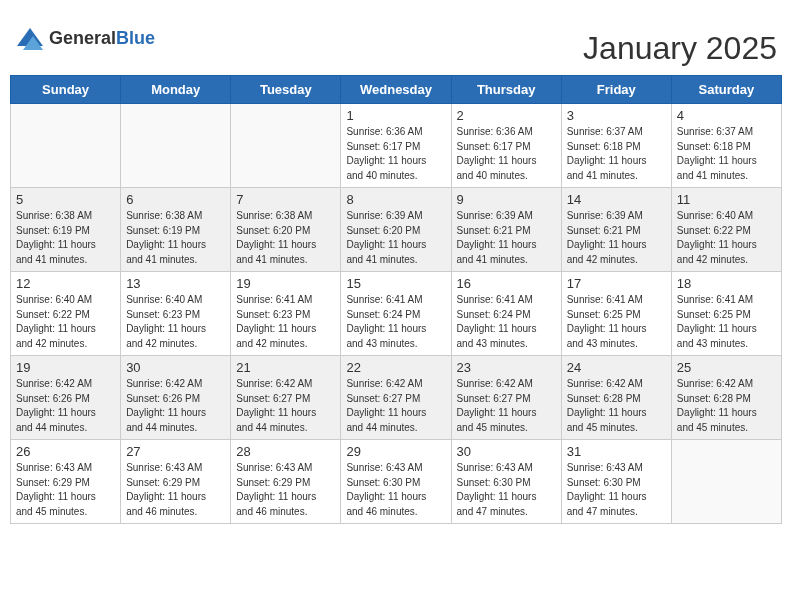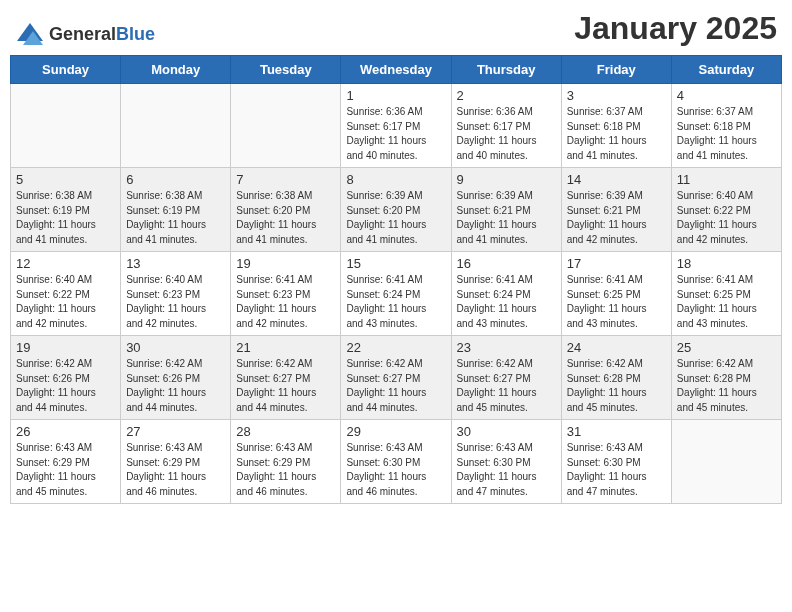--- a/index.html
+++ b/index.html
@@ -6,36 +6,37 @@
     body {
       font-family: Arial, sans-serif;
       background: #fff;
       width: 792px;
       min-height: 612px;
       padding: 10px;
     }
     .header {
       display: flex;
       justify-content: space-between;
-      align-items: flex-end;
+      align-items: center;
       margin-bottom: 8px;
       padding: 0 5px;
     }
     .logo {
       display: flex;
       align-items: center;
       gap: 4px;
     }
     .title-block {
       text-align: right;
     }
     .month-title {
       font-size: 32px;
-      font-weight: bold;
+      font-weight: normal;
       color: #333;
+      margin-top: 20px;
     }
     .location-title {
       font-size: 14px;
       color: #555;
     }
     .calendar {
       width: 100%;
       border-collapse: collapse;
       border: 1px solid #ccc;
     }

